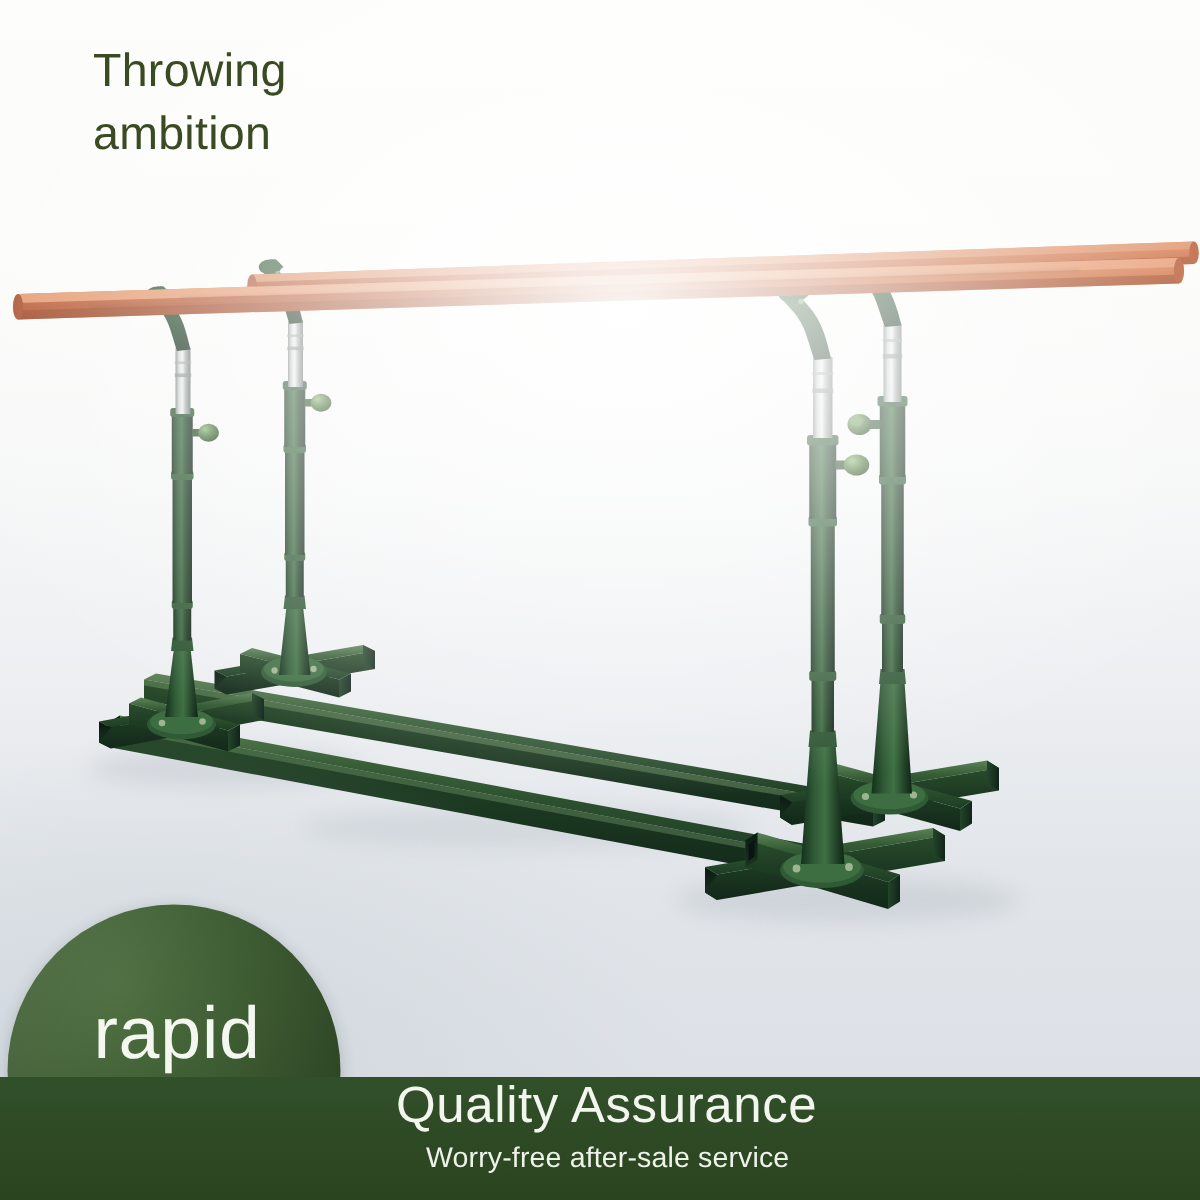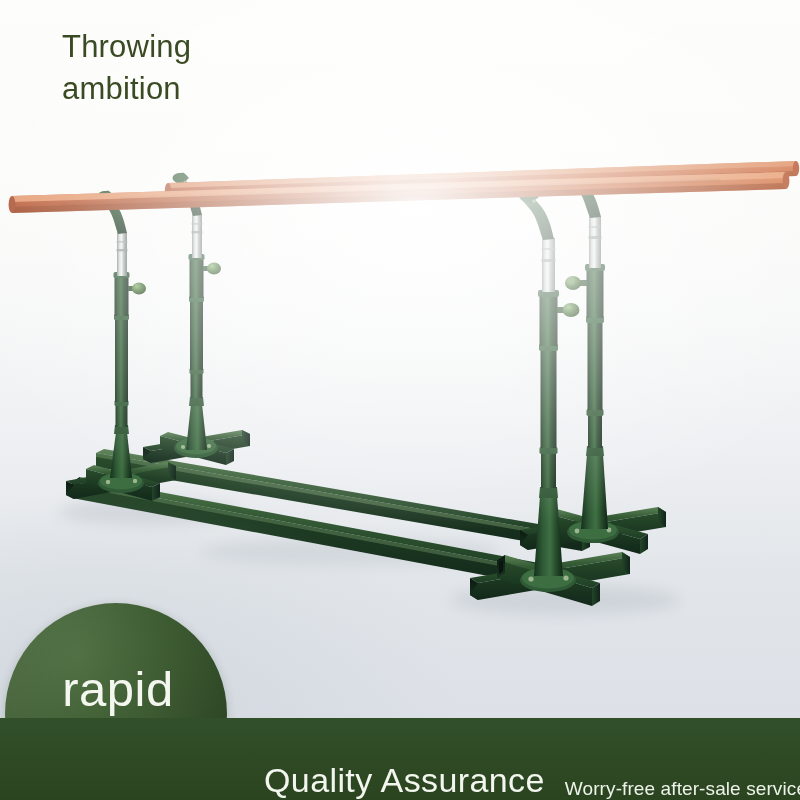--- a/index.html
+++ b/index.html
@@ -62,22 +62,22 @@
   }
   #badge-text .l1{margin-left:4px;}
   #badge-text .l2{margin-left:6px;}
 
   #banner{
     position:absolute;left:0;top:718px;width:800px;height:82px;
     background:linear-gradient(to bottom,#31502a 0%,#2e4a25 48%,#2a441f 100%);
   }
   #banner-inner{
     position:absolute;left:0;top:718px;width:800px;height:82px;
-    display:flex;align-items:flex-end;
-    box-sizing:border-box;padding-left:264px;
+    display:flex;align-items:flex-start;
+    box-sizing:border-box;padding-left:264px;flex-direction:column;
   }
   #qa{
     color:#f2f6ee;font-size:34px;font-weight:400;letter-spacing:.4px;white-space:nowrap;
   }
   #wf{
     color:#eef3ea;font-size:19px;font-weight:400;letter-spacing:.1px;white-space:nowrap;
     margin-left:20px;margin-top:5px;
   }
 </style>
 </head>

